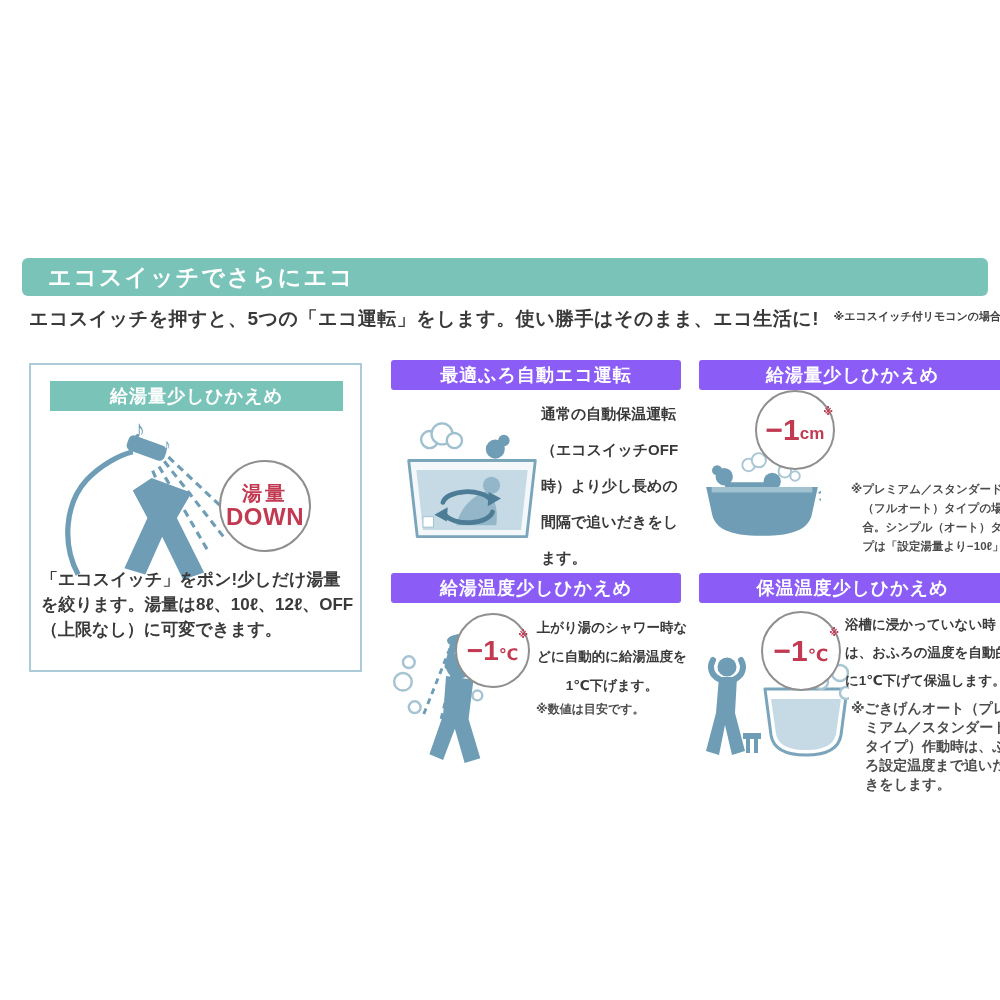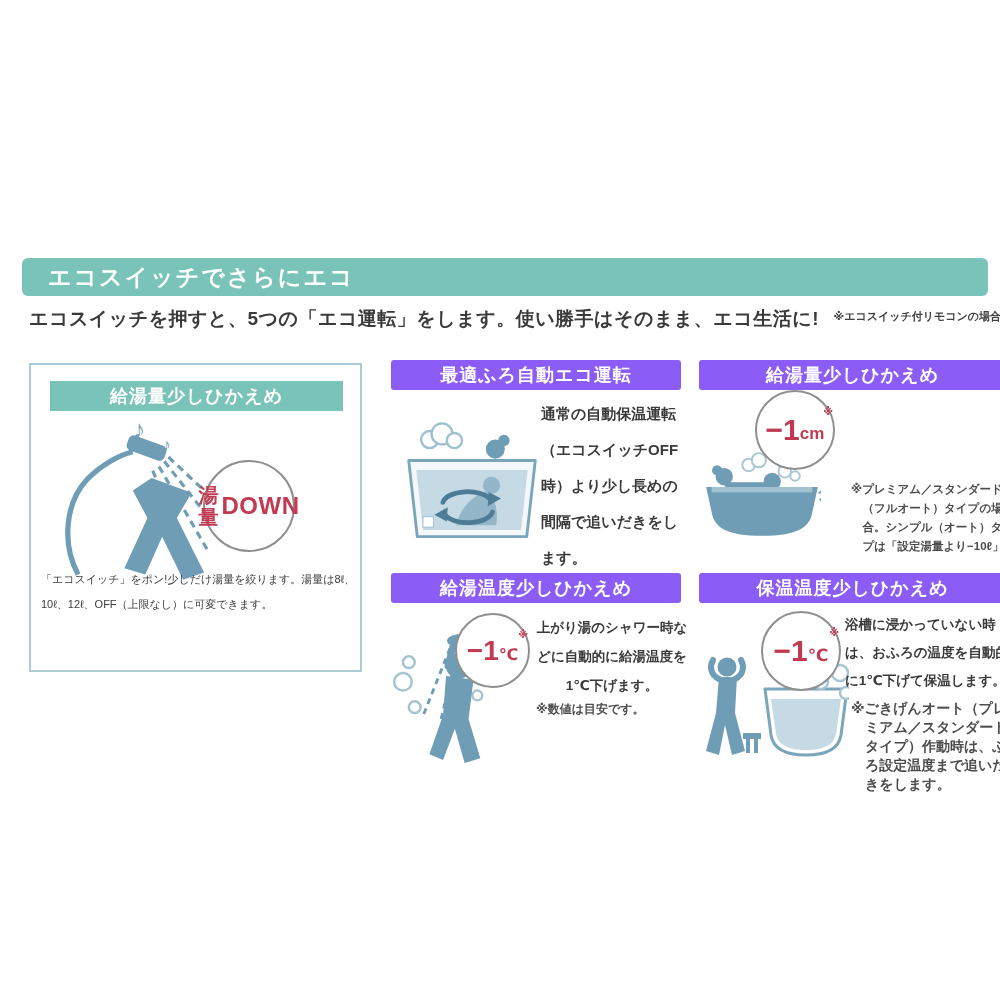--- a/index.html
+++ b/index.html
@@ -11,27 +11,27 @@
              border-radius:6px;color:#fff;font-size:23px;font-weight:700;line-height:38px;
              padding-left:26px;box-sizing:border-box;letter-spacing:2px;}
   .intro{position:absolute;left:13px;top:306px;font-size:19px;font-weight:700;letter-spacing:.5px;}
   .intro-note{position:absolute;right:15px;top:309px;font-size:11px;font-weight:700;color:#404040;}
 
   
   .main-box{position:absolute;left:13px;top:363px;width:333px;height:309px;background:#fff;
             border:2px solid #abcbd8;box-sizing:border-box;}
   .main-box .hd{position:absolute;left:19px;top:16px;width:293px;height:30px;background:#7ac3b9;
                 color:#fff;text-align:center;font-size:18px;font-weight:700;line-height:30px;letter-spacing:1px;}
-  .main-desc{position:absolute;left:10px;top:202px;width:316px;font-size:11px;font-weight:400;
+  .main-desc{position:absolute;left:10px;top:202px;width:316px;font-size:17px;font-weight:700;
              line-height:25px;letter-spacing:0;}
 
   
   .badge{position:absolute;background:#fff;border:2px solid #8f8f8f;border-radius:50%;
          color:#c13a52;display:flex;align-items:center;justify-content:center;box-sizing:border-box;z-index:5;}
-  .badge-large{left:172px;top:95px;width:92px;height:92px;flex-direction:row;}
+  .badge-large{left:188px;top:95px;width:92px;height:92px;flex-direction:column;}
   .badge-large .l1{font-size:20px;font-weight:700;letter-spacing:3px;line-height:22px;}
   .badge-large .l2{font-size:24px;font-weight:600;letter-spacing:.5px;line-height:26px;}
   .b-val{font-size:30px;font-weight:600;}
   .b-unit{font-size:17px;font-weight:700;margin-top:8px;}
   .b-mark{position:absolute;top:14px;right:0px;font-size:10px;font-weight:700;}
   .badge-75 .b-val{font-size:28px;} .badge-75 .b-unit{font-size:16px;}
 
   
   .feature{position:absolute;}
   .feature .hd{position:absolute;left:0;top:0;height:30px;background:#8b5cf6;border-radius:3px;

